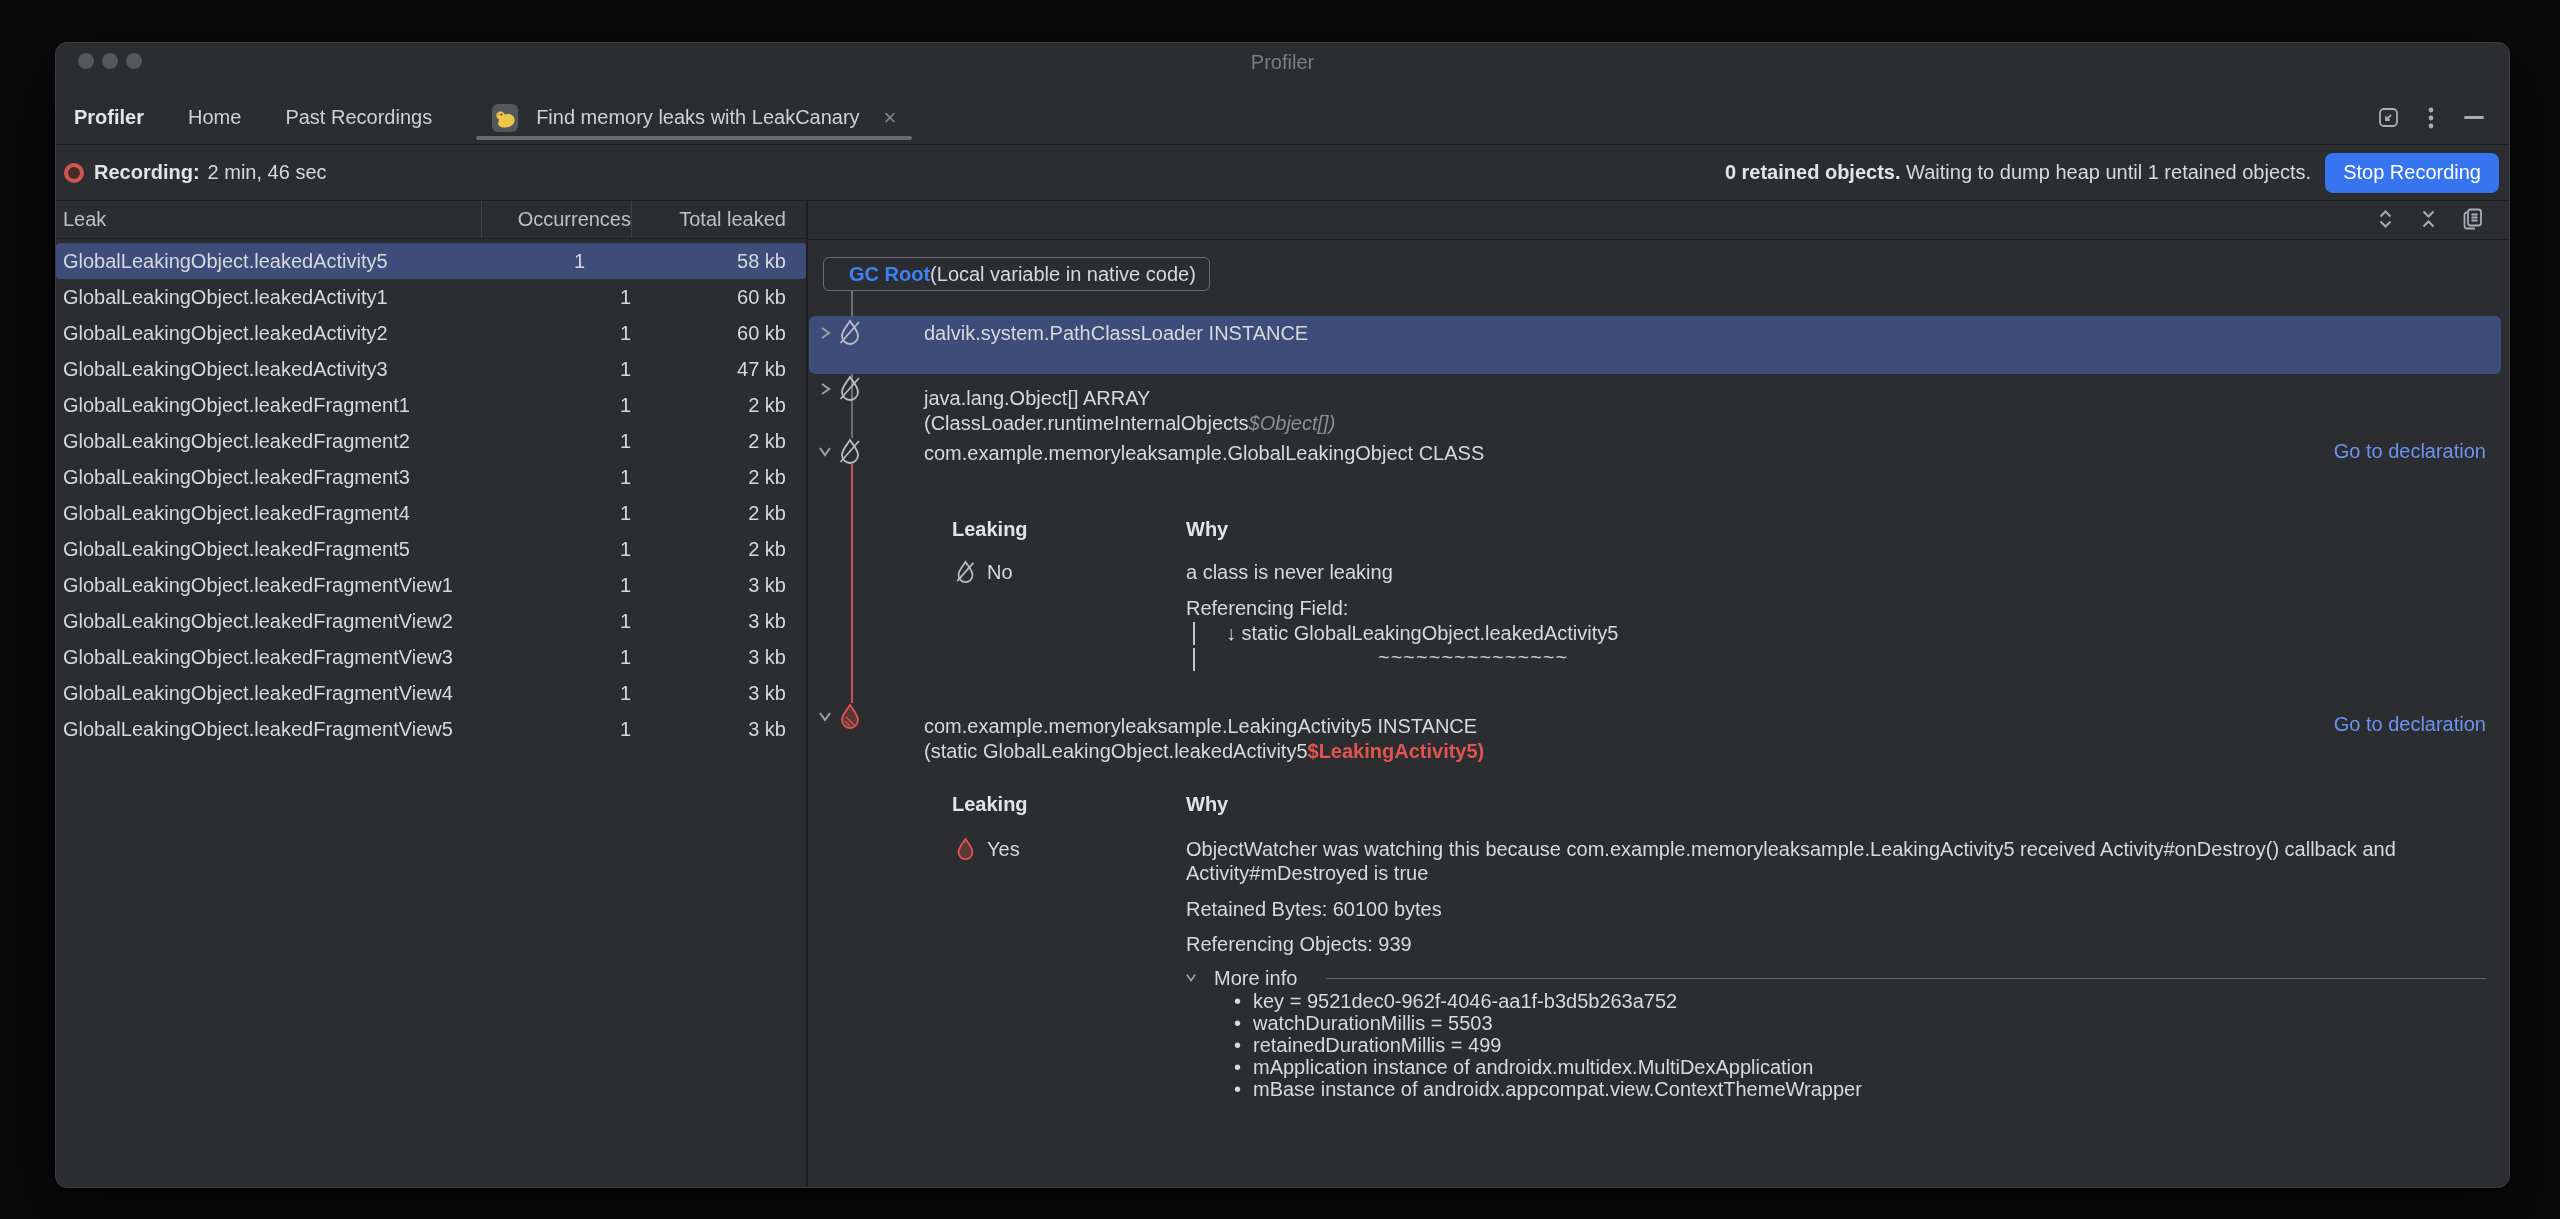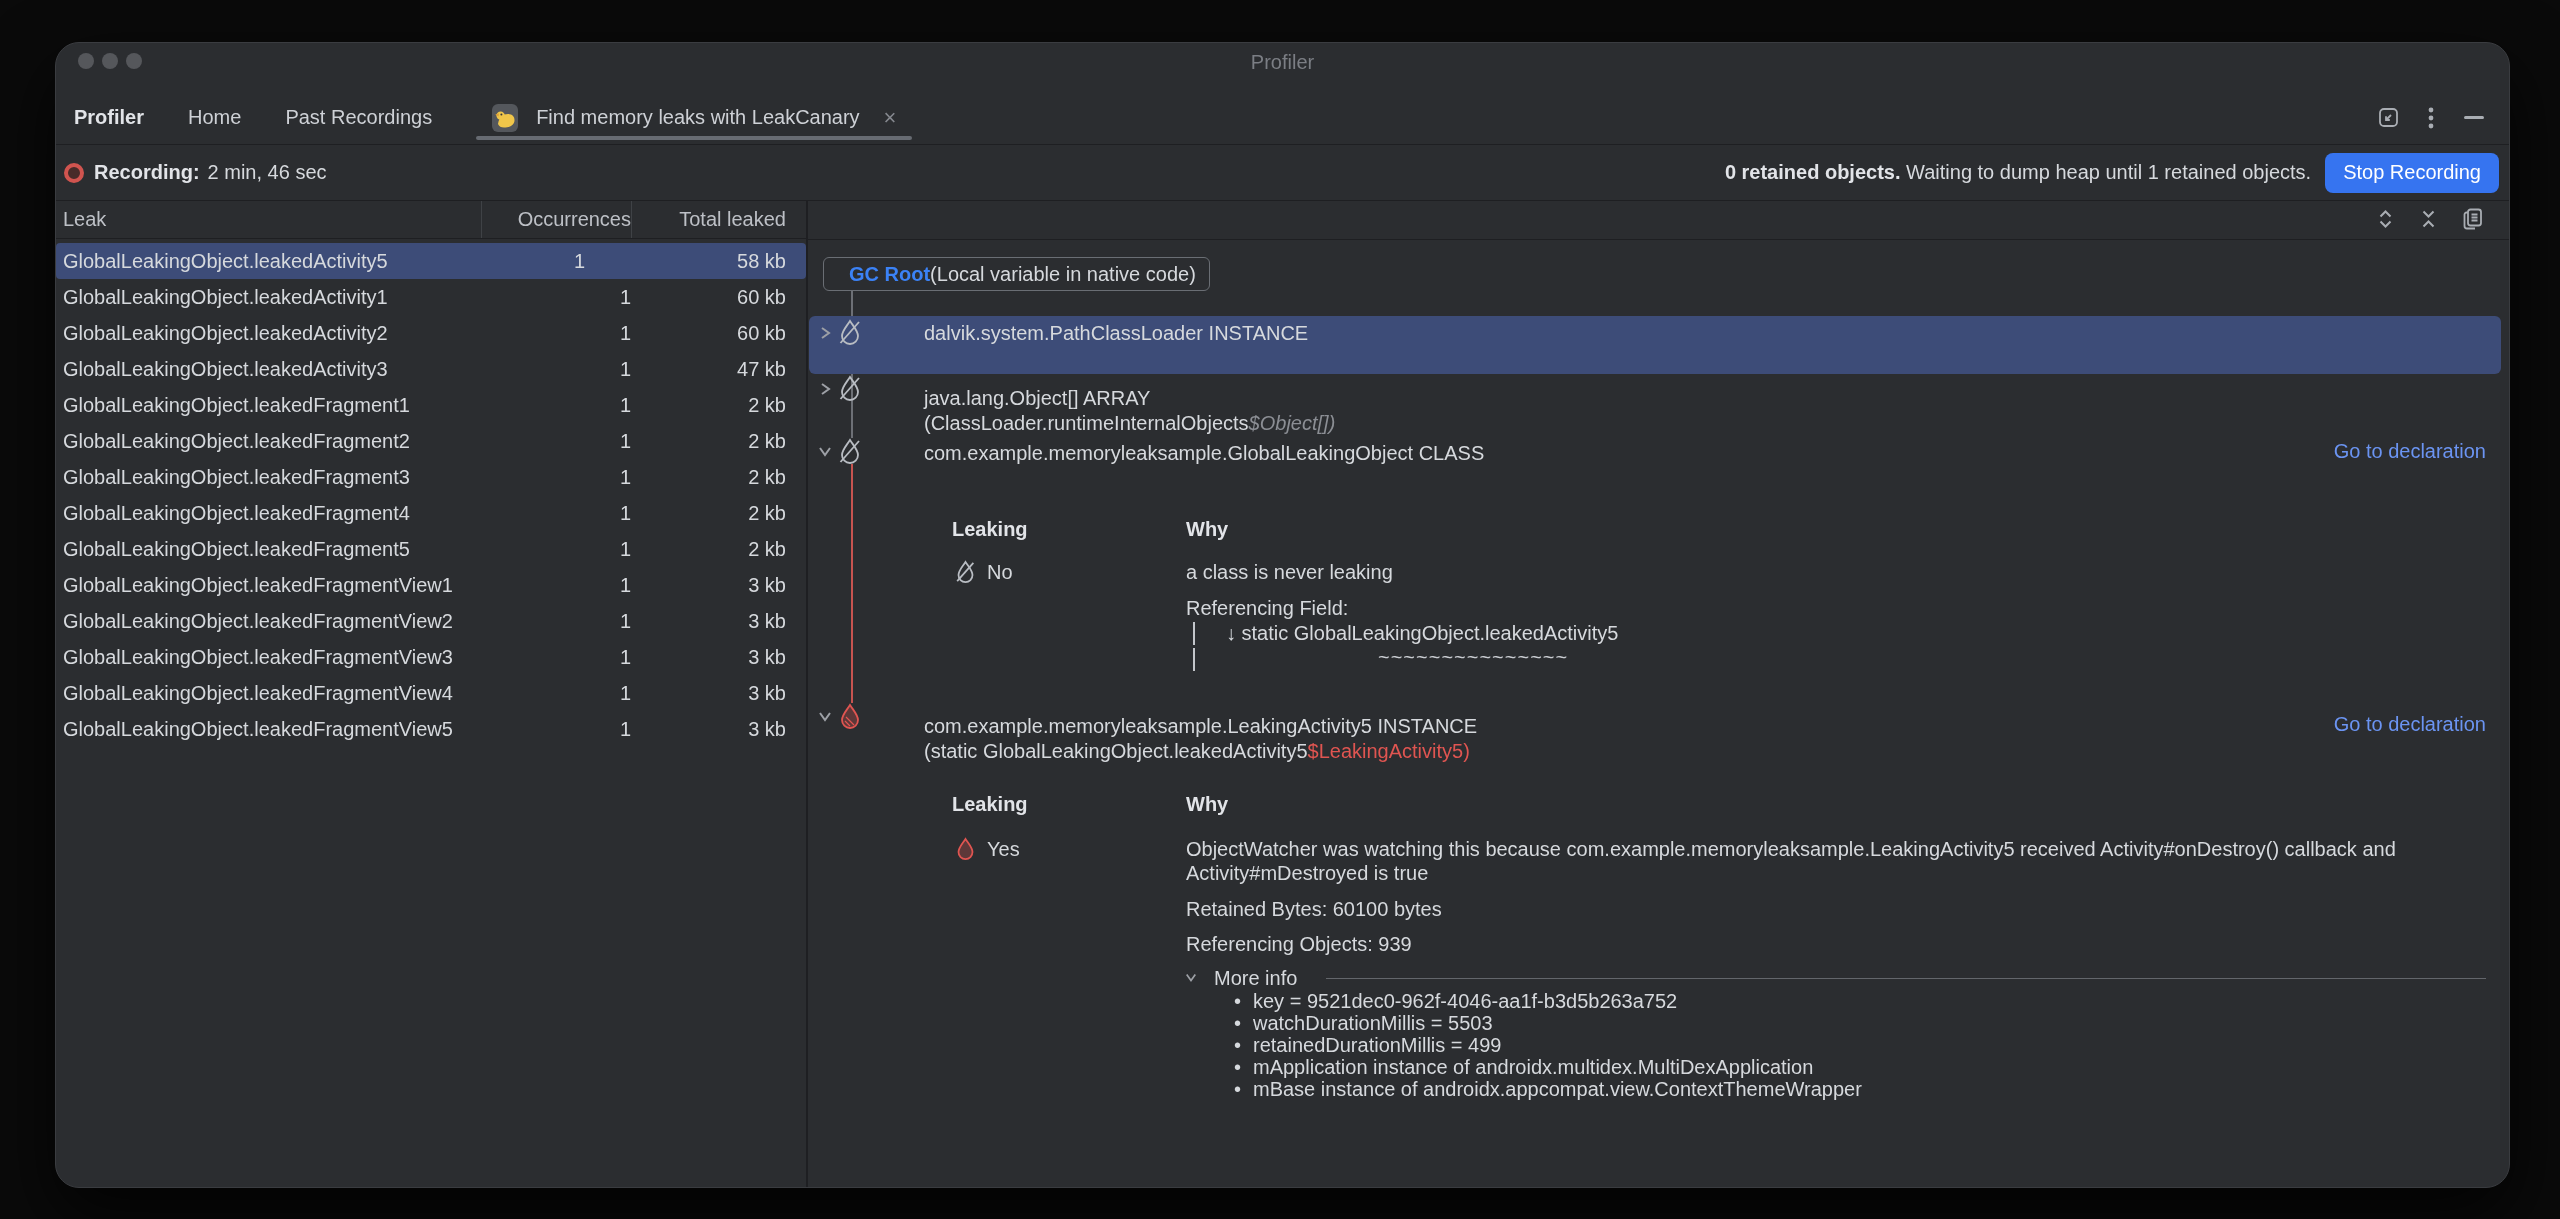--- a/index.html
+++ b/index.html
@@ -12,21 +12,21 @@
     --txt-dim:#8b8e94;
     --icon:#a9adb3;
   }
   *{margin:0;padding:0;box-sizing:border-box;}
   html,body{width:2560px;height:1219px;background:var(--bg-outer);overflow:hidden;
     font-family:"Liberation Sans","DejaVu Sans",sans-serif;font-size:20px;color:var(--txt);}
   .abs{position:absolute;}
   .bold{font-weight:700;}
   .dim{color:var(--txt-dim);font-style:italic;}
   .window{position:absolute;left:55px;top:42px;width:2455px;height:1146px;background:var(--bg);
-    border:1px solid #3a3c40;border-radius:24px;box-shadow:0 28px 70px rgba(0,0,0,.75);overflow:hidden;}
+    border:1px solid #3a3c40;border-radius:12px;box-shadow:0 28px 70px rgba(0,0,0,.75);overflow:hidden;}
   
   .titlebar{position:absolute;left:0;top:0;right:0;height:48px;}
   .lights{position:absolute;left:22px;top:10px;display:flex;gap:8px;}
   .light{width:16px;height:16px;border-radius:50%;background:#55575b;}
   .win-title{position:absolute;left:0;right:0;top:8px;text-align:center;color:#7b7e84;}
   
   .tabbar{position:absolute;left:0;top:48px;right:0;height:53px;display:flex;align-items:center;padding-left:18px;}
   .tabitem{margin-right:44px;color:#ced1d6;cursor:default;}
   .tab-active{position:relative;display:flex;align-items:center;gap:18px;height:46px;padding:0 16px;margin-right:0;}
   .tab-underline{position:absolute;left:0;right:0;bottom:1px;height:4px;border-radius:2px;background:#676b72;}
@@ -320,21 +320,21 @@
           </svg>
       </span>
       <span class="abs" style="left:32px;top:502px;color:var(--leak-red,#e05551);">
         <svg width="24" height="27" viewBox="0 0 24 27" fill="none" stroke="currentColor" stroke-width="1.8">
           <path d="M12 2 C8.5 7.5 4 12 4 17 a8 8 0 0 0 16 0 C20 12 15.5 7.5 12 2 Z" fill="rgba(224,85,81,0.28)"></path>
           <path d="M8 14 l8 8 M7 18 l5 5" stroke-width="1.2"></path>
         </svg>
       </span>
       <div class="tree-text" style="left:118px;top:513px;">
         <div>com.example.memoryleaksample.LeakingActivity5 INSTANCE</div>
-        <div><span>(static GlobalLeakingObject.leakedActivity5</span><span style="color:var(--leak-red,#e05551);">$LeakingActivity5)</span></div>
+        <div><span>(static GlobalLeakingObject.leakedActivity5</span><span style="color:var(--leak-red,#e05551);font-weight:bold;">$LeakingActivity5)</span></div>
       </div>
       <span class="link" style="right:25px;top:512px;">Go to declaration</span>
 
       <div class="tree-text bold" style="left:146px;top:591px;color:#e2e4e8;">Leaking</div>
       <div class="tree-text bold" style="left:380px;top:591px;color:#e2e4e8;">Why</div>
       <span class="abs" style="left:149px;top:636px;color:var(--leak-red,#e05551);">
         <svg width="21" height="24" viewBox="0 0 24 27" fill="none" stroke="currentColor" stroke-width="2">
           <path d="M12 2 C8.5 7.5 4 12 4 17 a8 8 0 0 0 16 0 C20 12 15.5 7.5 12 2 Z" fill="rgba(224,85,81,0.28)"></path>
         </svg>
       </span>

